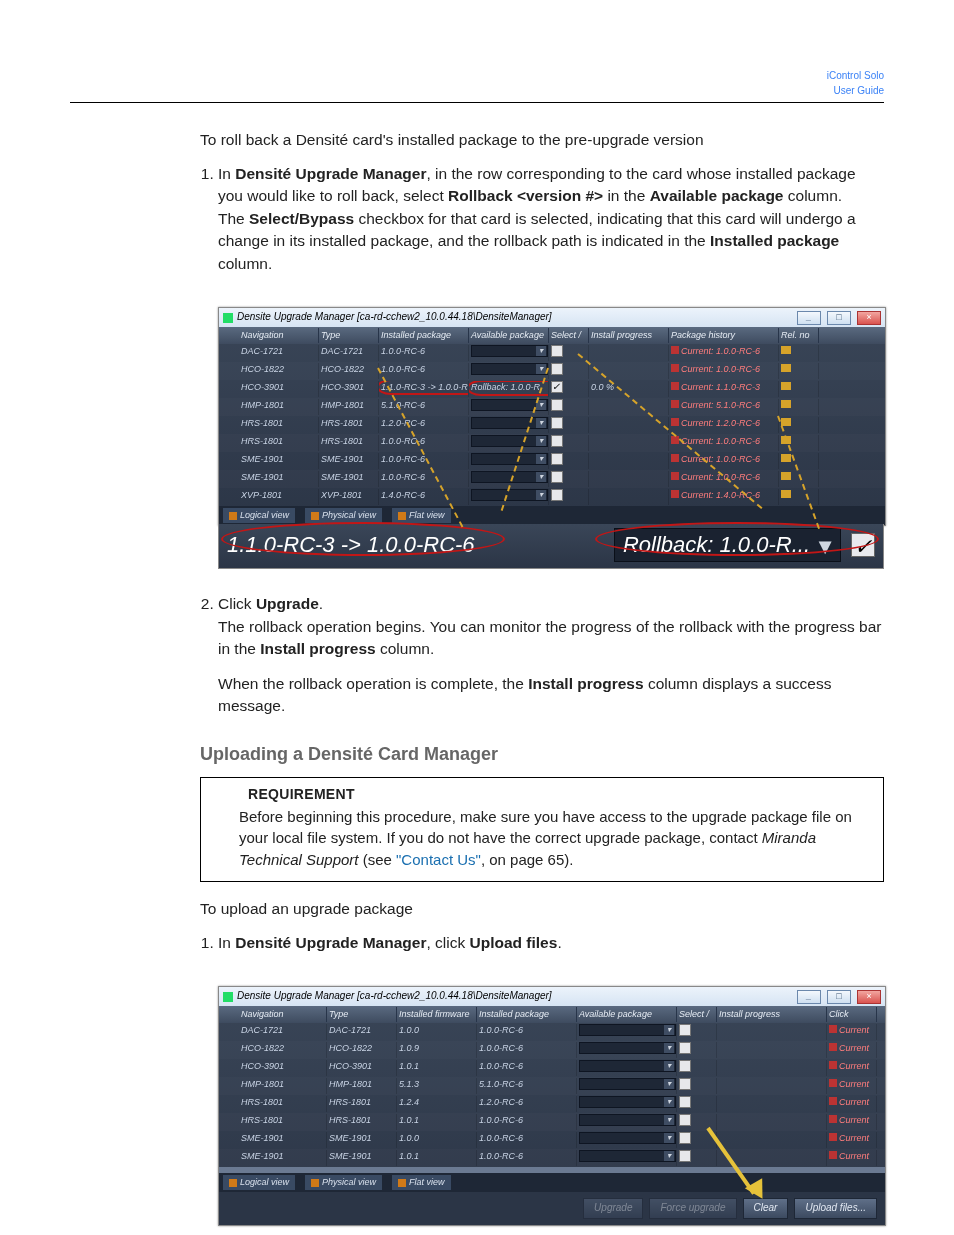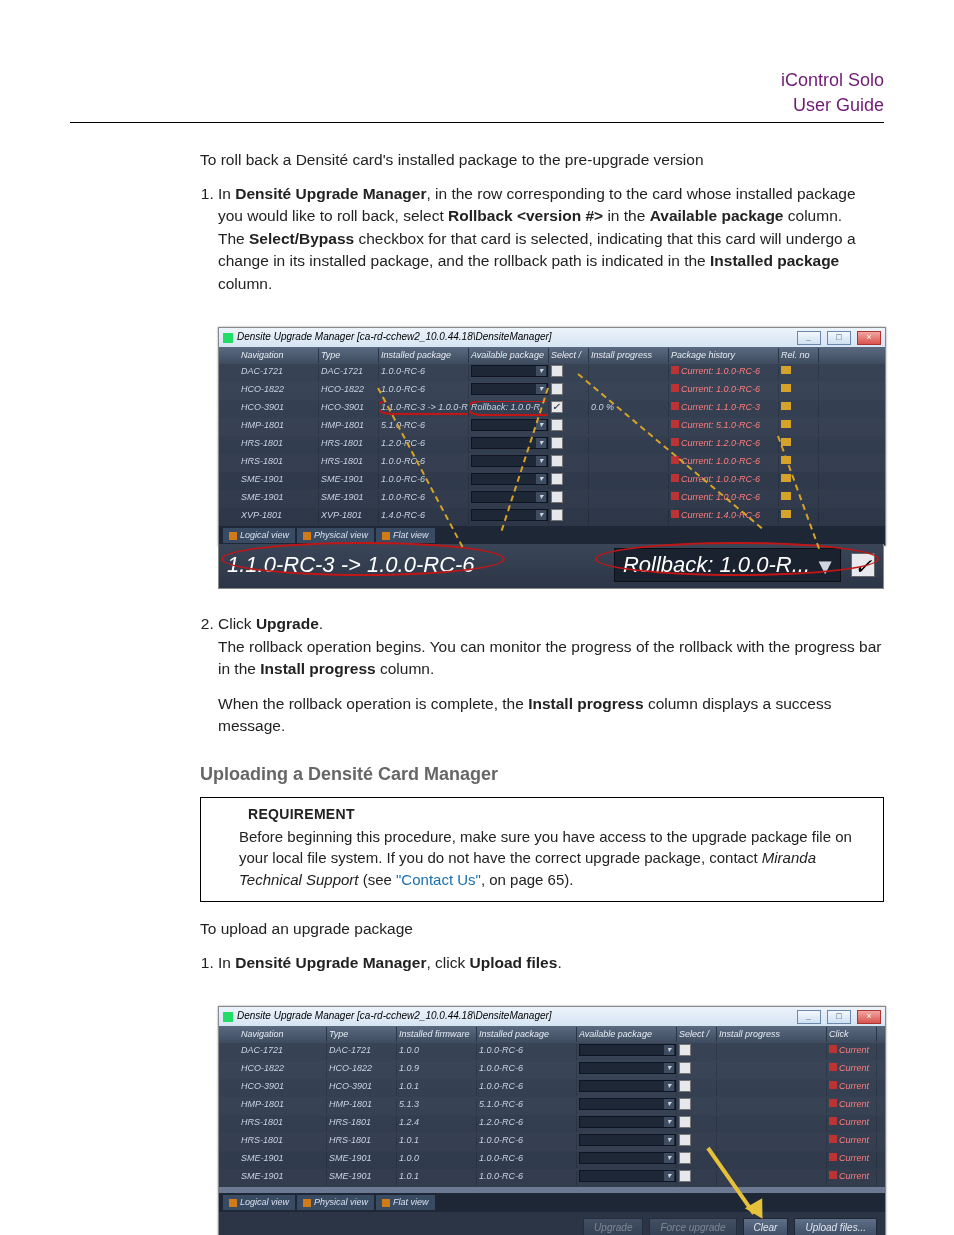--- a/index.html
+++ b/index.html
@@ -9,22 +9,22 @@
     color: #222;
     width: 954px;
   }
   .page {
     padding: 70px 70px 40px 70px;
     box-sizing: border-box;
     width: 954px;
   }
   .header-right {
     text-align: right;
-    font-size: 18px;
-    color: #701a75;
+    font-size: 10px;
+    color: #3b82f6;
     margin-bottom: 4px;
   }
   .hr {
     border: none;
     border-top: 1px solid #000;
     margin: 6px 0 28px 0;
   }
   .indent-block {
     margin-left: 130px;
   }
@@ -113,21 +113,21 @@
     position:absolute; border:2px solid #c21616; border-radius:14px/8px; pointer-events:none;
   }
   .dd { display:inline-block; width:100%; background:#1e2736; border:1px solid #0e1522; height:10px; position:relative;}
   .dd .caret { position:absolute; right:1px; top:0; width:10px; height:10px; background:#3f4d63; color:#cfd6e0; text-align:center; line-height:10px; font-size:8px;}
   .chk { display:inline-block; width:10px; height:10px; background:#e7e8eb; border:1px solid #777; position:relative;}
   .chk.checked::after { content:"\2713"; position:absolute; top:-2px; left:0; font-size:10px; color:#000;}
   .hist { color:#ff7d7d; }
   .hist-ico { display:inline-block; width:8px;height:8px; background:#b33; margin-right:2px;}
   .rel-ico { display:inline-block; width:10px;height:8px; background:#d6a32a;}
   .dum-tabs {
-    display:flex; gap:2px; padding:2px 4px; background:#1e2736;
+    display:flex; gap:10px; padding:2px 4px; background:#1e2736;
     font-size:9px;
   }
   .dum-tab { background:#394a63; padding:1px 6px; color:#d8e0ec; display:flex; align-items:center; gap:3px;}
   .tab-ico { width:8px; height:8px; background:#d07a18; display:inline-block;}
   .dum-btnbar { display:flex; gap:6px; justify-content:flex-end; padding:6px 8px; background:#2b3546;}
   .dum-btn { background: linear-gradient(#5f6f88,#3c4a60); border:1px solid #1e2736; color:#e2e8f2; font-size:10px; padding:2px 10px;}
   .dum-btn.disabled { opacity:0.45; }
 
   
   .zoom-strip {

